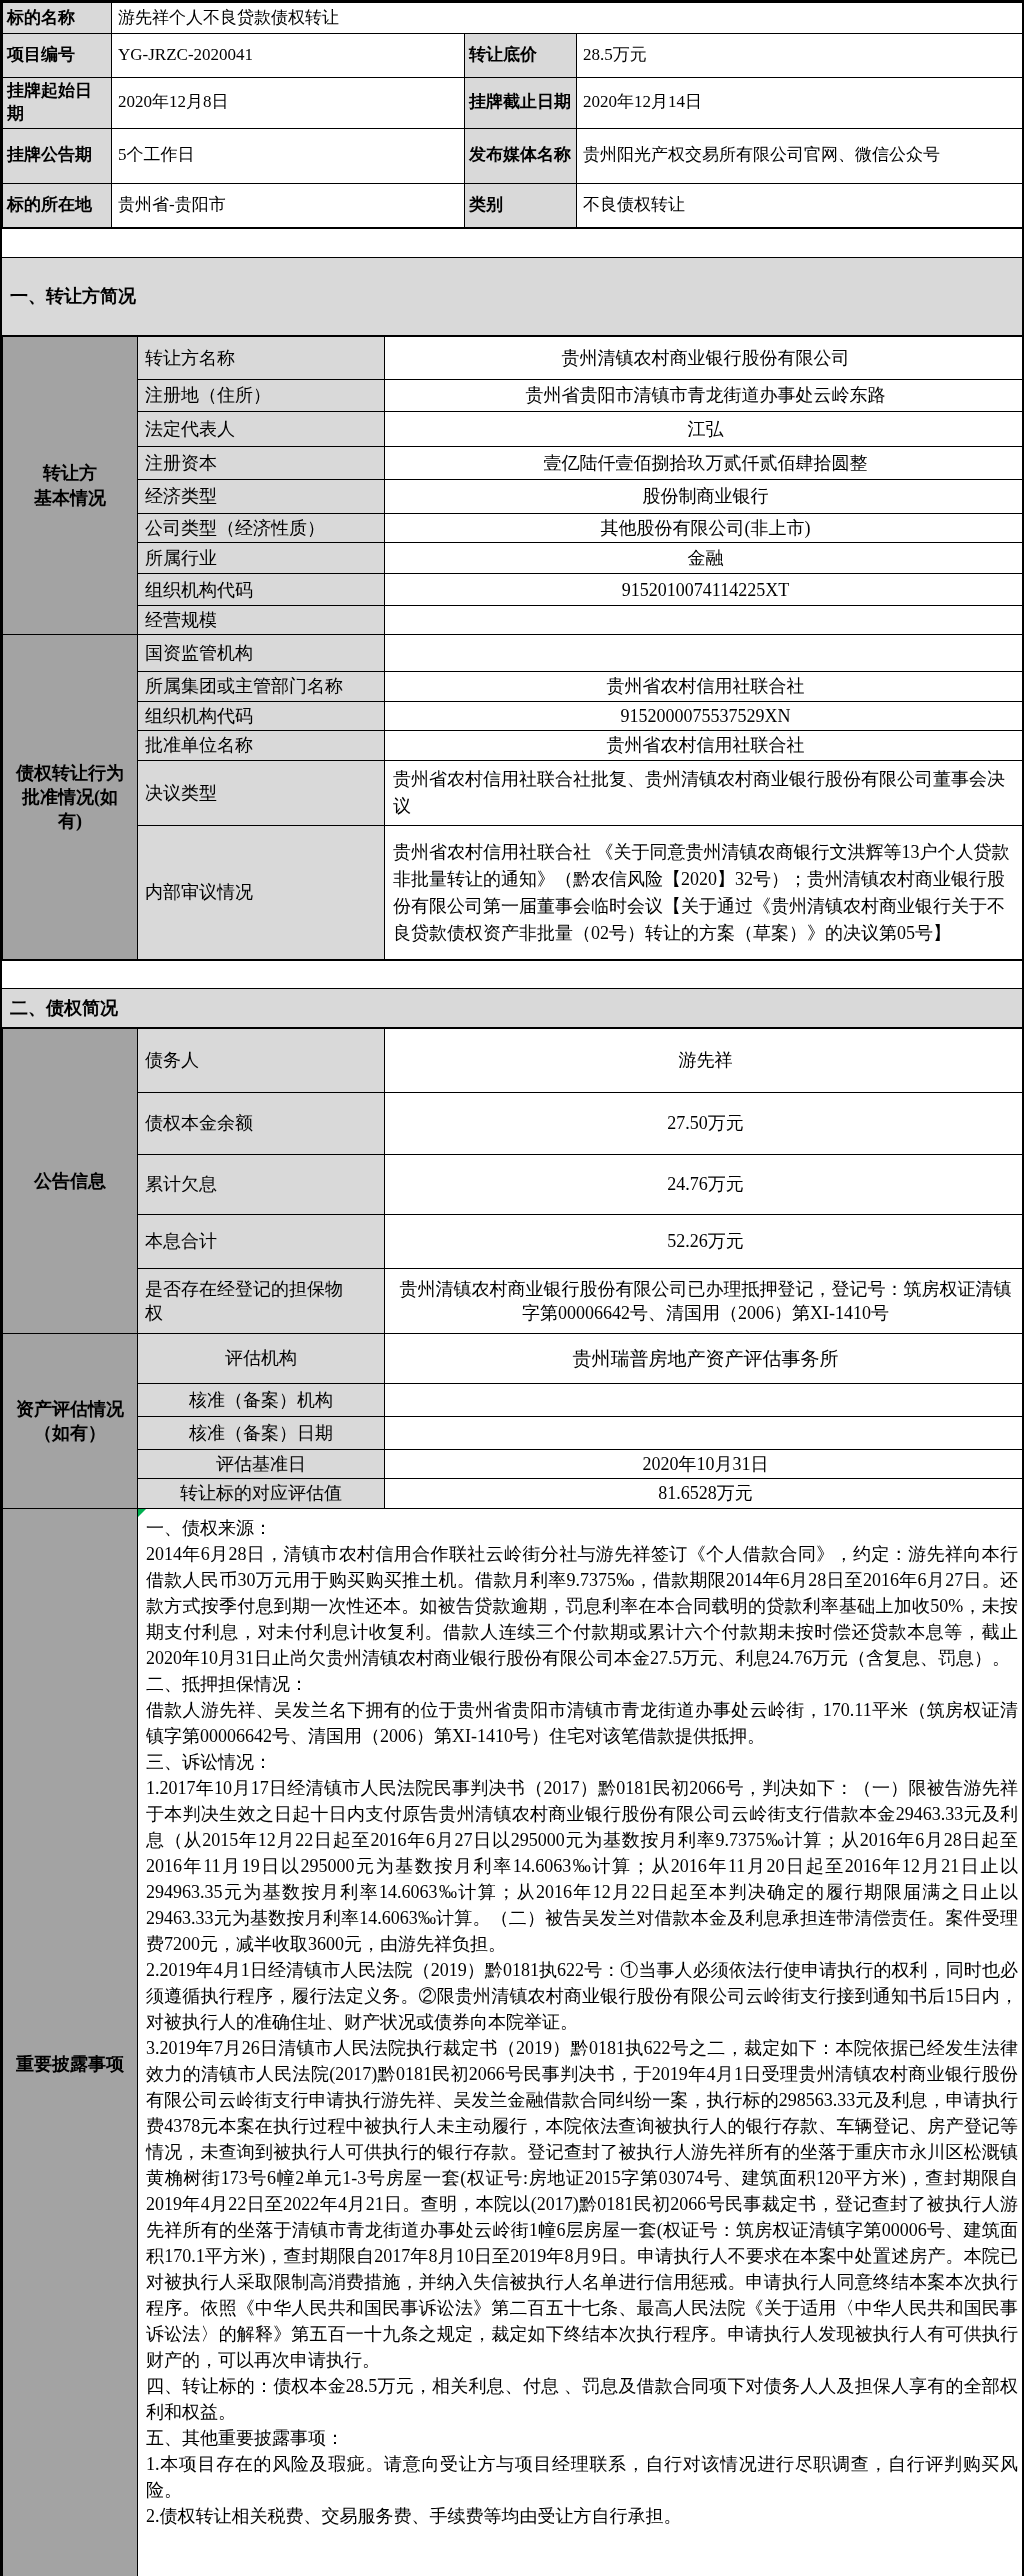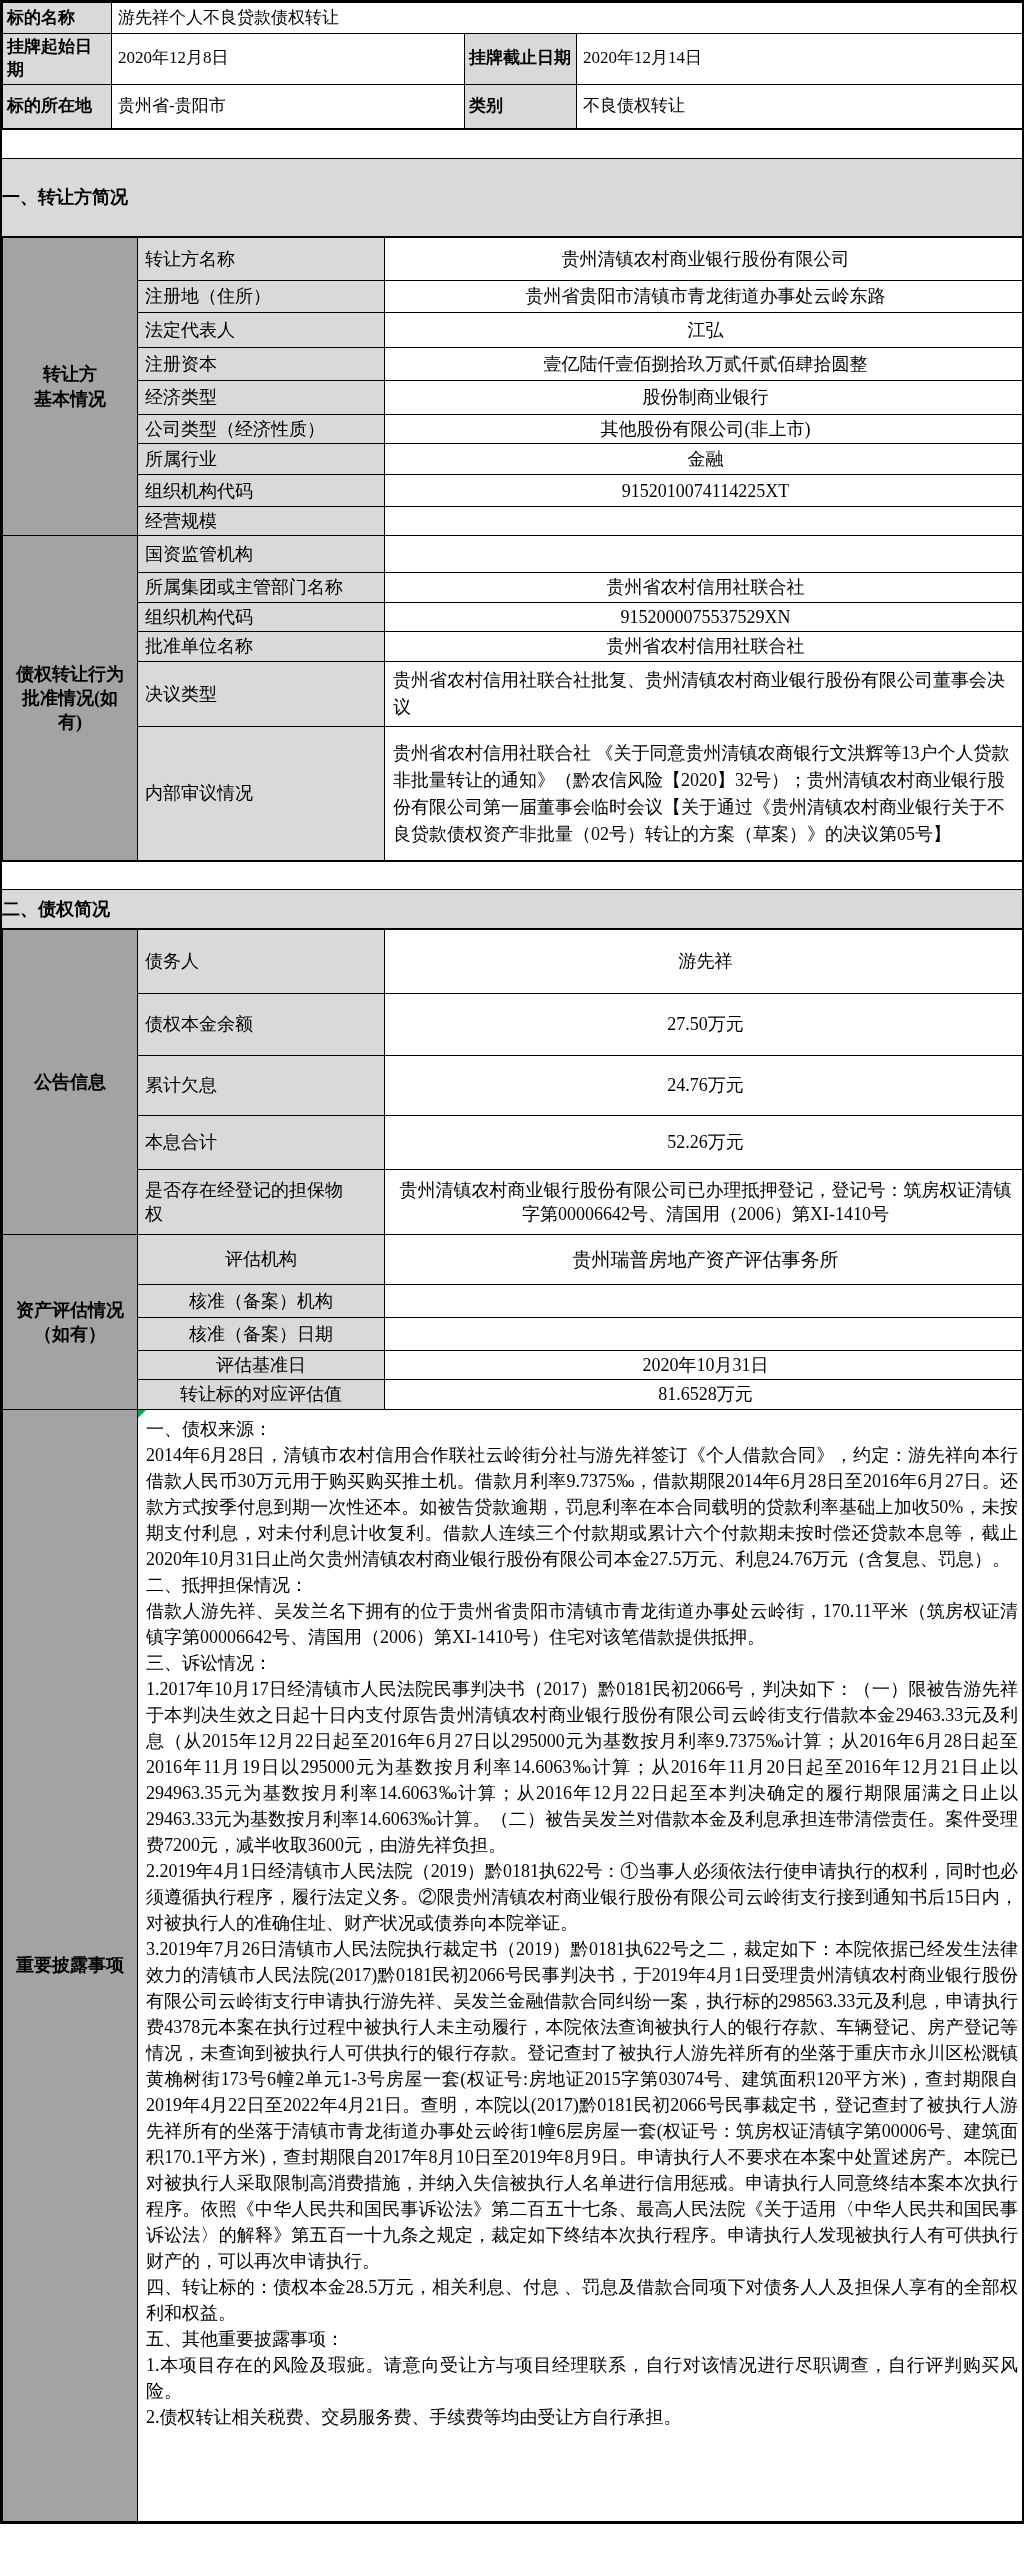--- a/index.html
+++ b/index.html
@@ -14,21 +14,21 @@
   
   .t-top td { font-size:17px; }
   .t-top .lbl { background:#d9d9d9; font-weight:bold; padding:2px 4px; }
   .t-top .val { text-align:left; padding-left:6px; }
 
   
   .gap-row { height:29px; background:#fff; border-top:1px solid #000; }
   .gap-row.g2 { height:28px; }
   .section-bar { background:#d9d9d9; border-top:1px solid #000; border-bottom:1px solid #000;
                  font-weight:bold; font-size:18px; display:flex; align-items:center;
-                 }
+                 padding-left:8px; }
   .bar1 { height:79px; }
   .bar2 { height:40px; }
 
   
   .t-main .grp { background:#a3a3a3; font-weight:bold; text-align:center;
                  white-space:pre-line; padding:2px 3px; }
   .t-main .lbl { background:#d9d9d9; text-align:left; padding:2px 38px 2px 7px; }
   .t-main .lbl.lbl-center { text-align:center; padding:2px 6px; }
   .t-main .val { text-align:center; }
   .t-main .val.va-left { text-align:left; padding:2px 8px; line-height:27px; }
@@ -51,25 +51,37 @@
         <col style="width:109px">
         <col style="width:353px">
         <col style="width:112px">
         <col style="width:449px">
       </colgroup>
     <tbody>
         <tr style="height:31px">
       <td class="lbl">标的名称</td>
       <td class="val" colspan="3">游先祥个人不良贷款债权转让</td>
     </tr>
+    <tr style="height:44px">
+      <td class="lbl">项目编号</td>
+      <td class="val">YG-JRZC-2020041</td>
+      <td class="lbl">转让底价</td>
+      <td class="val">28.5万元</td>
+    </tr>
     <tr style="height:28px">
       <td class="lbl">挂牌起始日期</td>
       <td class="val">2020年12月8日</td>
       <td class="lbl">挂牌截止日期</td>
       <td class="val">2020年12月14日</td>
+    </tr>
+    <tr style="height:55px">
+      <td class="lbl">挂牌公告期</td>
+      <td class="val">5个工作日</td>
+      <td class="lbl">发布媒体名称</td>
+      <td class="val" style="padding-right:60px">贵州阳光产权交易所有限公司官网、微信公众号</td>
     </tr>
     <tr style="height:44px">
       <td class="lbl">标的所在地</td>
       <td class="val">贵州省-贵阳市</td>
       <td class="lbl">类别</td>
       <td class="val">不良债权转让</td>
     </tr>
   </tbody>
     </table>
 

